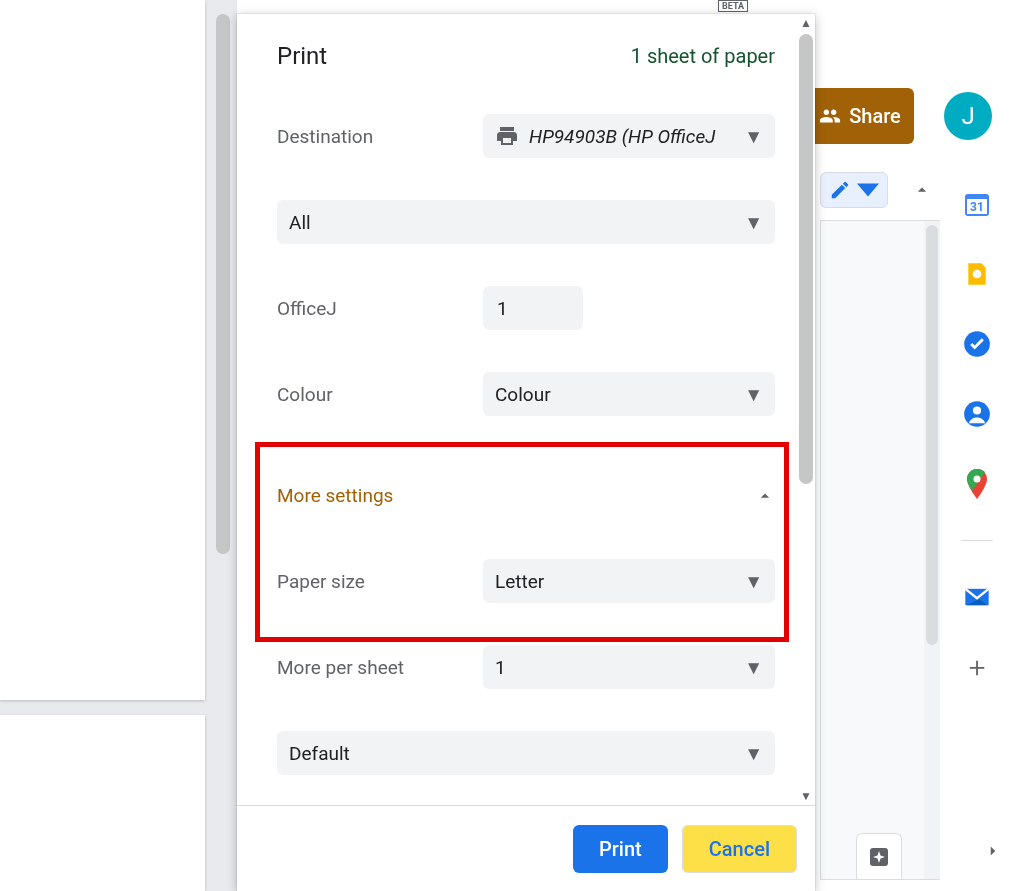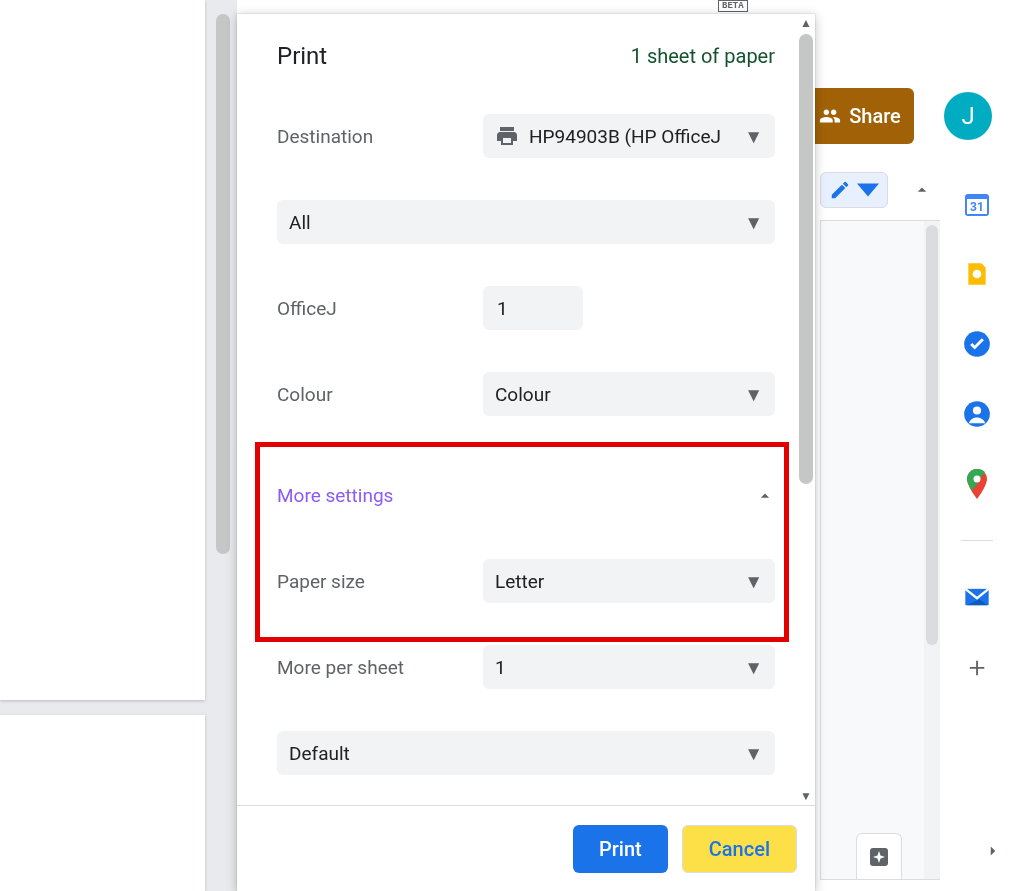--- a/index.html
+++ b/index.html
@@ -130,21 +130,21 @@
     position: absolute; right: 12px; top: 50%; transform: translateY(-50%);
     color: #5f6368;
   }
   .copies-input {
     width: 100px; height: 44px; background: #f1f3f4; border-radius: 6px;
     display: flex; align-items: center; padding: 0 14px;
     font-size: 19px; color: #202124;
   }
   .more-settings-row {
     display: flex; justify-content: space-between; align-items: center;
-    font-size: 19px; color: #8b5cf6;
+    font-size: 19px; color: #a16207;
     padding: 26px 0;
     margin-bottom: 26px;
     cursor: pointer;
   }
   .highlight-box {
     position: absolute;
     left: 255px; top: 442px;
     width: 534px; height: 200px;
     border: 5px solid #e30000;
     pointer-events: none;
@@ -173,28 +173,27 @@
   .btn {
     height: 48px; padding: 0 26px; border-radius: 6px;
     font-size: 20px; font-weight: 500;
     display: flex; align-items: center; justify-content: center;
     cursor: pointer;
   }
   .btn-primary { background: #1a73e8; color: #fff; }
   .btn-secondary { background: #fde047; color: #1a73e8; border: 1px solid #dadce0; }
 
   .printer-icon { margin-right: 10px; color: #5f6368; }
-  .dest-text { flex:1; white-space: nowrap; overflow:hidden; }
+  .dest-text { flex:1; white-space: nowrap; overflow:hidden;font-style:italic; }
 
   .beta-badge {
     position:absolute; top:0; left:718px;
     font-size:9px; font-weight:700; color:#5f6368;
     border:1px solid #5f6368; padding:0 3px;
     background:#fff;
-    font-family:Liberation Mono, monospace;
   }
 </style>
 </head>
 <body>
 
 <div class="bg">
 
   <div class="beta-badge">BETA</div>
 
   <div class="share-btn">

